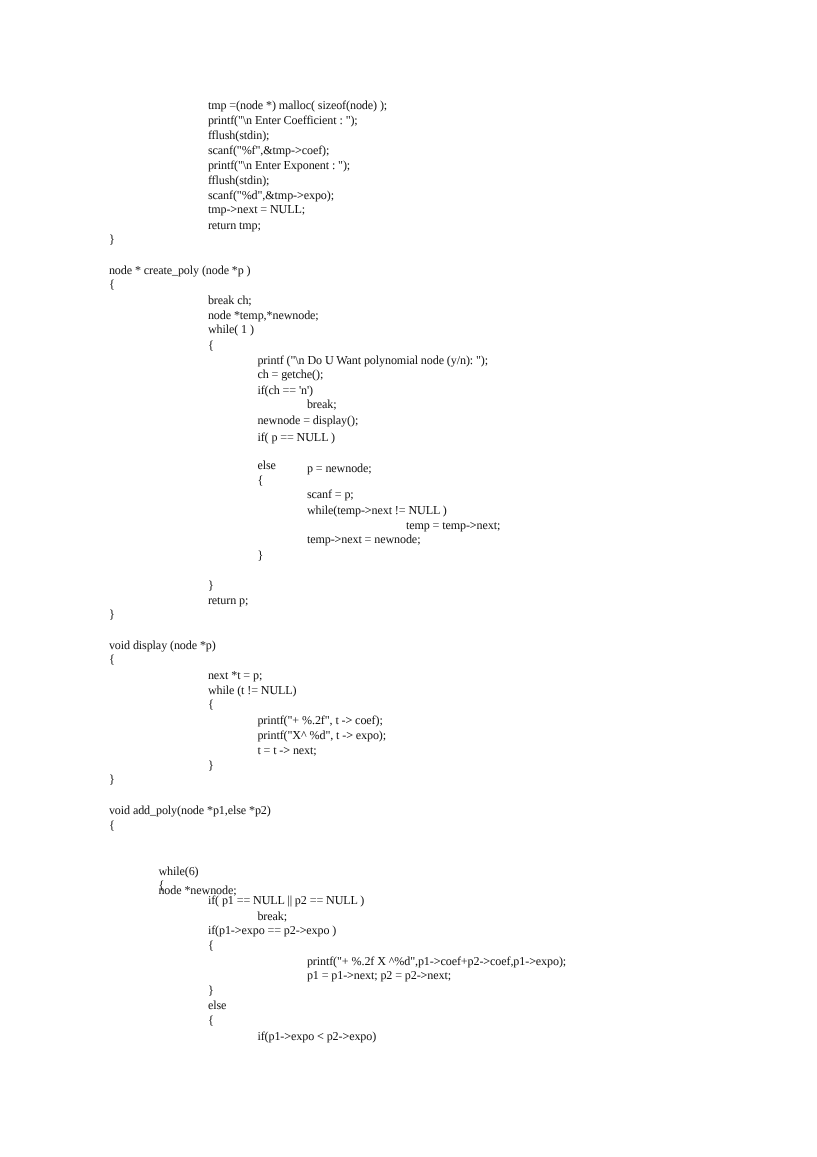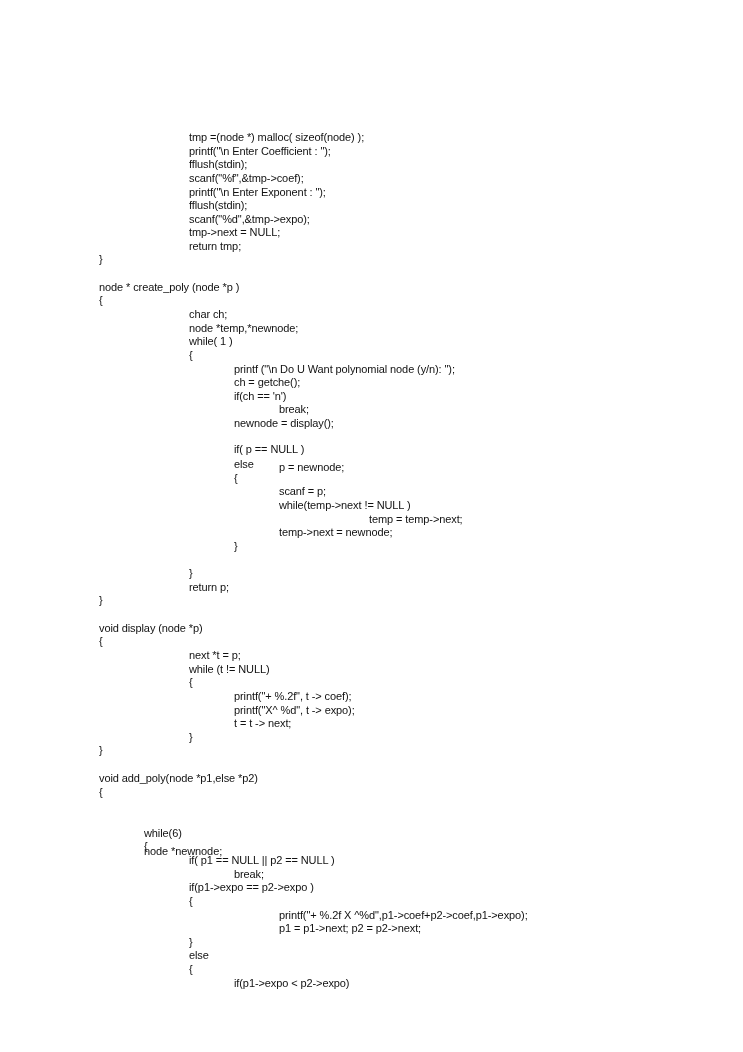--- a/index.html
+++ b/index.html
@@ -1,54 +1,53 @@
 <!DOCTYPE html>
 <html><head>
 <meta charset="utf-8">
 <style>
   html, body { margin: 0; padding: 0; background: #ffffff; }
   body { width: 743px; height: 1052px; position: relative; overflow: hidden; }
   .page { position: absolute; left: 0; top: 0; width: 743px; height: 1052px; background: #fff; }
   .line {
     position: absolute;
-    font-family: Liberation Sans, sans-serif;
+    font-family: Liberation Serif, serif;
     font-size: 11px;
     color: #111;
     white-space: pre;
     line-height: 13px;
     letter-spacing: -0.1px;
-    margin-top: 41px;
   }
 </style>
 </head>
 <body>
 
 <div class="page" id="page">
     <div class="line" style="left: 189px; top: 90px;">tmp =(node *) malloc( sizeof(node) );</div>
     <div class="line" style="left: 189px; top: 104px;">printf("\n Enter Coefficient : ");</div>
     <div class="line" style="left: 189px; top: 117px;">fflush(stdin);</div>
     <div class="line" style="left: 189px; top: 131px;">scanf("%f",&amp;tmp-&gt;coef);</div>
     <div class="line" style="left: 189px; top: 145px;">printf("\n Enter Exponent : ");</div>
     <div class="line" style="left: 189px; top: 158px;">fflush(stdin);</div>
     <div class="line" style="left: 189px; top: 172px;">scanf("%d",&amp;tmp-&gt;expo);</div>
     <div class="line" style="left: 189px; top: 185px;">tmp-&gt;next = NULL;</div>
     <div class="line" style="left: 189px; top: 199px;">return tmp;</div>
     <div class="line" style="left: 99px; top: 212px;">}</div>
     <div class="line" style="left: 99px; top: 240px;">node * create_poly (node *p )</div>
     <div class="line" style="left: 99px; top: 253px;">{</div>
-    <div class="line" style="left: 189px; top: 267px;">char ch;</div>
+    <div class="line" style="left: 189px; top: 267px;">break ch;</div>
     <div class="line" style="left: 189px; top: 281px;">node *temp,*newnode;</div>
     <div class="line" style="left: 189px; top: 294px;">while( 1 )</div>
     <div class="line" style="left: 189px; top: 308px;">{</div>
     <div class="line" style="left: 234px; top: 322px;">printf ("\n Do U Want polynomial node (y/n): ");</div>
     <div class="line" style="left: 234px; top: 335px;">ch = getche();</div>
     <div class="line" style="left: 234px; top: 349px;">if(ch == 'n')</div>
     <div class="line" style="left: 279px; top: 362px;">break;</div>
     <div class="line" style="left: 234px; top: 376px;">newnode = display();</div>
-    <div class="line" style="left: 234px; top: 402px;">if( p == NULL )</div>
+    <div class="line" style="left: 234px; top: 392px;">if( p == NULL )</div>
     <div class="line" style="left: 279px; top: 420px; text-align: right;">p = newnode;</div>
     <div class="line" style="left: 234px; top: 417px;">else</div>
     <div class="line" style="left: 234px; top: 431px;">{</div>
     <div class="line" style="left: 279px; top: 444px;">scanf = p;</div>
     <div class="line" style="left: 279px; top: 458px;">while(temp-&gt;next != NULL )</div>
     <div class="line" style="left: 369px; top: 472px;">temp = temp-&gt;next;</div>
     <div class="line" style="left: 279px; top: 485px;">temp-&gt;next = newnode;</div>
     <div class="line" style="left: 234px; top: 499px;">}</div>
     <div class="line" style="left: 189px; top: 526px;">}</div>
     <div class="line" style="left: 189px; top: 540px;">return p;</div>

